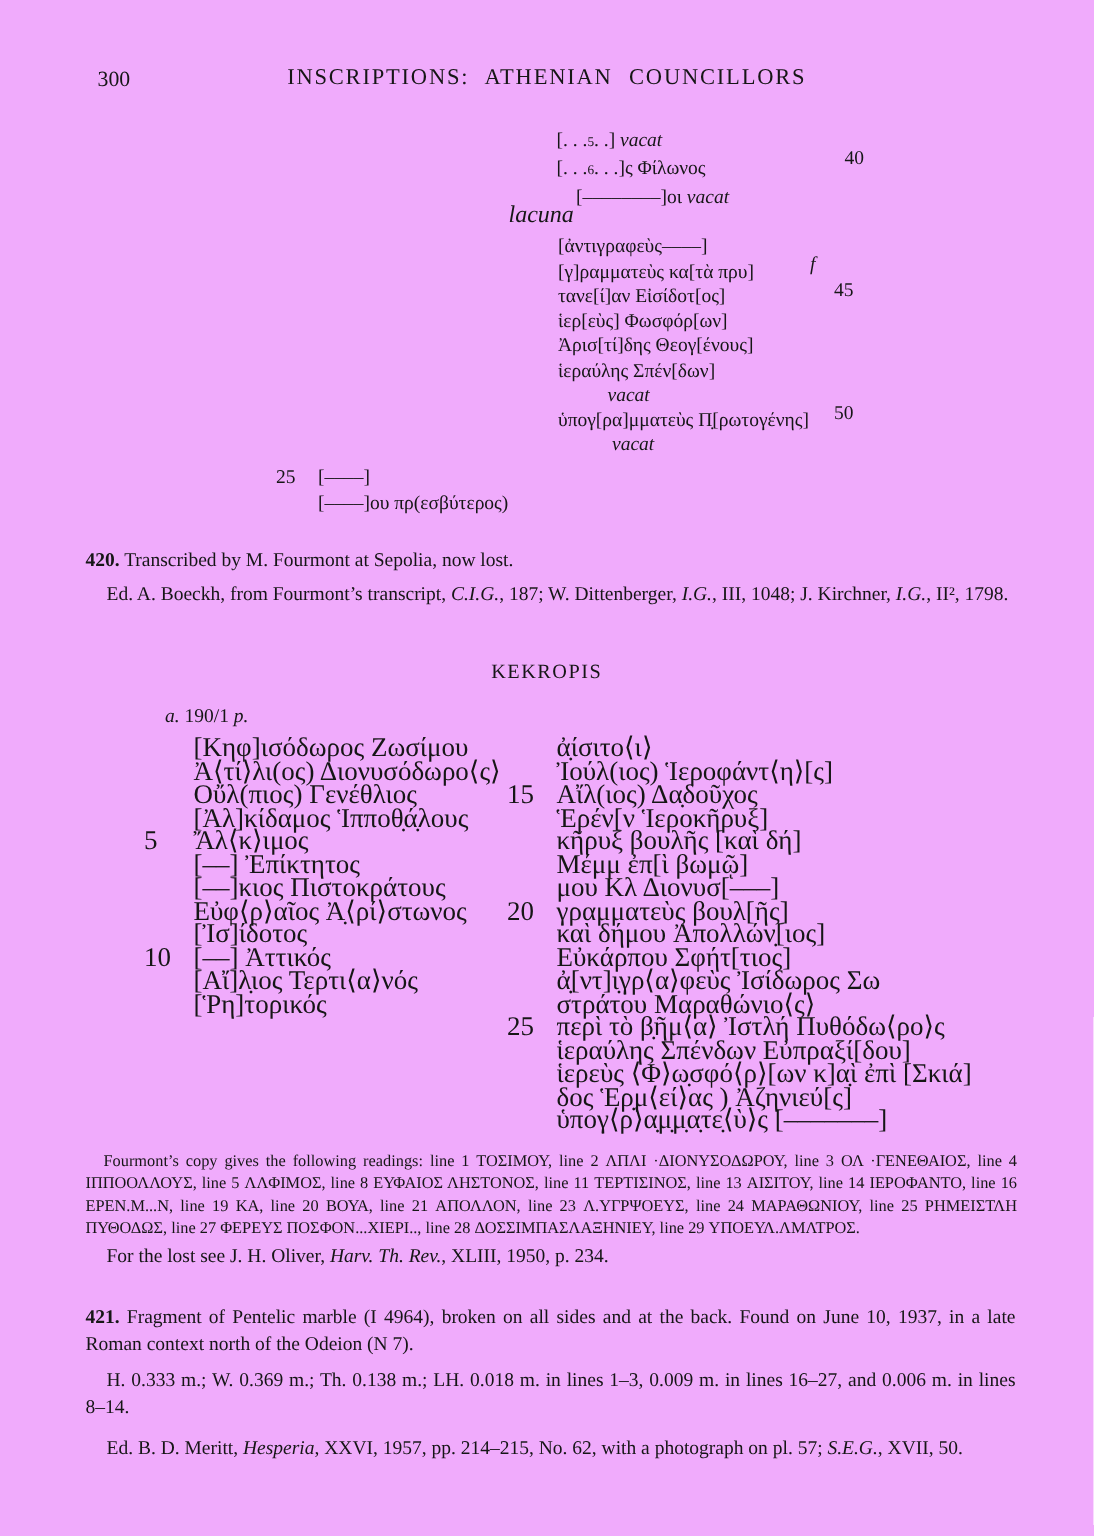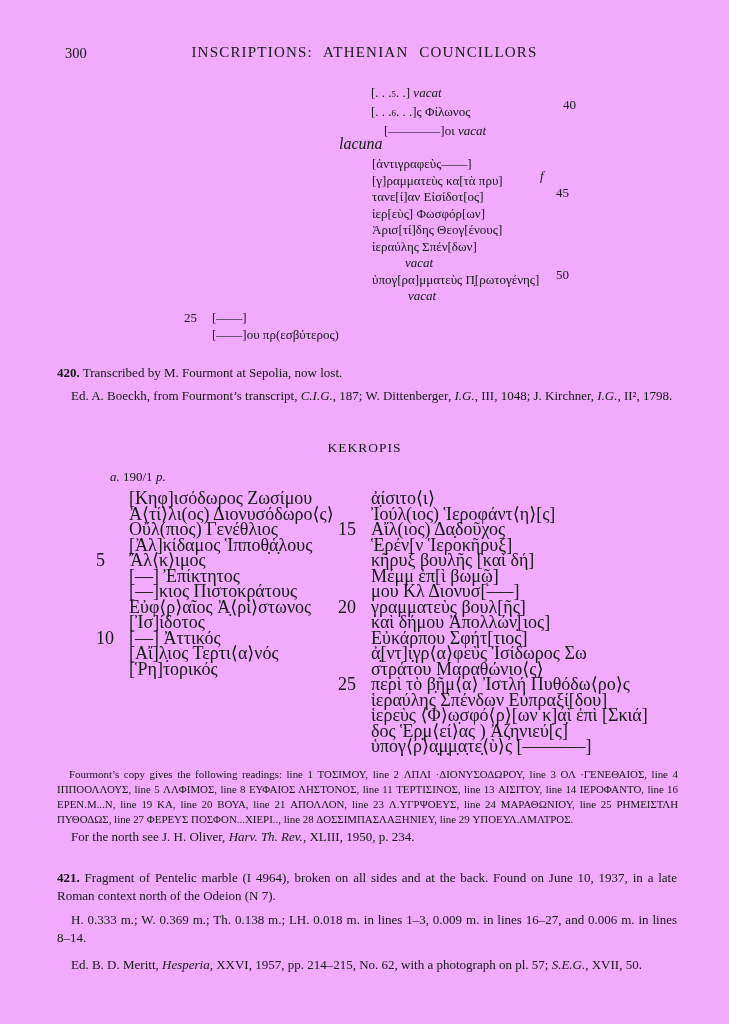--- a/index.html
+++ b/index.html
@@ -118,21 +118,21 @@
       <div class="iline"><span class="lnum"></span><span class="ltext">στράτου Μαραθώνιο⟨ς⟩</span></div>
       <div class="iline"><span class="lnum">25</span><span class="ltext">περὶ τὸ β̣ῆμ⟨α⟩ Ἰστλή Πυθόδω⟨ρο⟩ς</span></div>
       <div class="iline"><span class="lnum"></span><span class="ltext">ἱεραύλης Σπένδων Εὐπραξί[δου]</span></div>
       <div class="iline"><span class="lnum"></span><span class="ltext">ἱερεὺς ⟨Φ⟩ω̣σφό⟨ρ⟩[ων κ]α̣ὶ ἐπὶ [Σκιά]</span></div>
       <div class="iline"><span class="lnum"></span><span class="ltext">δος Ἑρ̣μ⟨εί⟩ας ) Ἀζηνιεύ[ς]</span></div>
       <div class="iline"><span class="lnum"></span><span class="ltext">ὑπογ⟨ρ⟩α̣μ̣μ̣α̣τε̣⟨ὺ⟩ς [–––––––]</span></div>
     </div>
 
   <div class="abs" id="apparatus"><span>Fourmont’s copy gives the following readings: line 1 ΤΟΣΙΜΟΥ, line 2 ΛΠΛΙ ·ΔΙΟΝΥΣΟΔΩΡΟΥ, line 3 ΟΛ ·ΓΕΝΕΘΑΙΟΣ, line 4 ΙΠΠΟΟΛΛΟΥΣ, line 5 ΛΛΦΙΜΟΣ, line 8 ΕΥΦΑΙΟΣ ΛΗΣΤΟΝΟΣ, line 11 ΤΕΡΤΙΣΙΝΟΣ, line 13 ΑΙΣΙΤΟΥ, line 14 ΙΕΡΟΦΑΝΤΟ, line 16 ΕΡΕΝ.Μ...Ν, line 19 ΚΑ, line 20 ΒΟΥΑ, line 21 ΑΠΟΛΛΟΝ, line 23 Λ.ΥΓΡΨΟΕΥΣ, line 24 ΜΑΡΑΘΩΝΙΟΥ, line 25 ΡΗΜΕΙΣΤΛΗ ΠΥΘΟΔΩΣ, line 27 ΦΕΡΕΥΣ ΠΟΣΦΟΝ...ΧΙΕΡΙ.., line 28 ΔΟΣΣΙΜΠΑΣΛΑΞΗΝΙΕΥ, line 29 ΥΠΟΕΥΛ.ΛΜΛΤΡΟΣ.</span></div>
 
-  <div class="abs para" id="oliver"><span>For the north see J. H. Oliver, </span><span class="it">Harv. Th. Rev.</span><span>, XLIII, 1950, p. 234.</span></div>
+  <div class="abs para" id="oliver"><span>For the lost see J. H. Oliver, </span><span class="it">Harv. Th. Rev.</span><span>, XLIII, 1950, p. 234.</span></div>
 
   <div class="abs para" id="e421-desc"><span class="bf">421.</span><span> Fragment of Pentelic marble (I 4964), broken on all sides and at the back. Found on June 10, 1937, in a late Roman context north of the Odeion (N 7).</span></div>
 
   <div class="abs para" id="e421-meas"><span>H. 0.333 m.; W. 0.369 m.; Th. 0.138 m.; LH. 0.018 m. in lines 1–3, 0.009 m. in lines 16–27, and 0.006 m. in lines 8–14.</span></div>
 
   <div class="abs para" id="e421-ed"><span>Ed. B. D. Meritt, </span><span class="it">Hesperia</span><span>, XXVI, 1957, pp. 214–215, No. 62, with a photograph on pl. 57; </span><span class="it">S.E.G.</span><span>, XVII, 50.</span></div>
 
 </div>
 
 </body></html>

